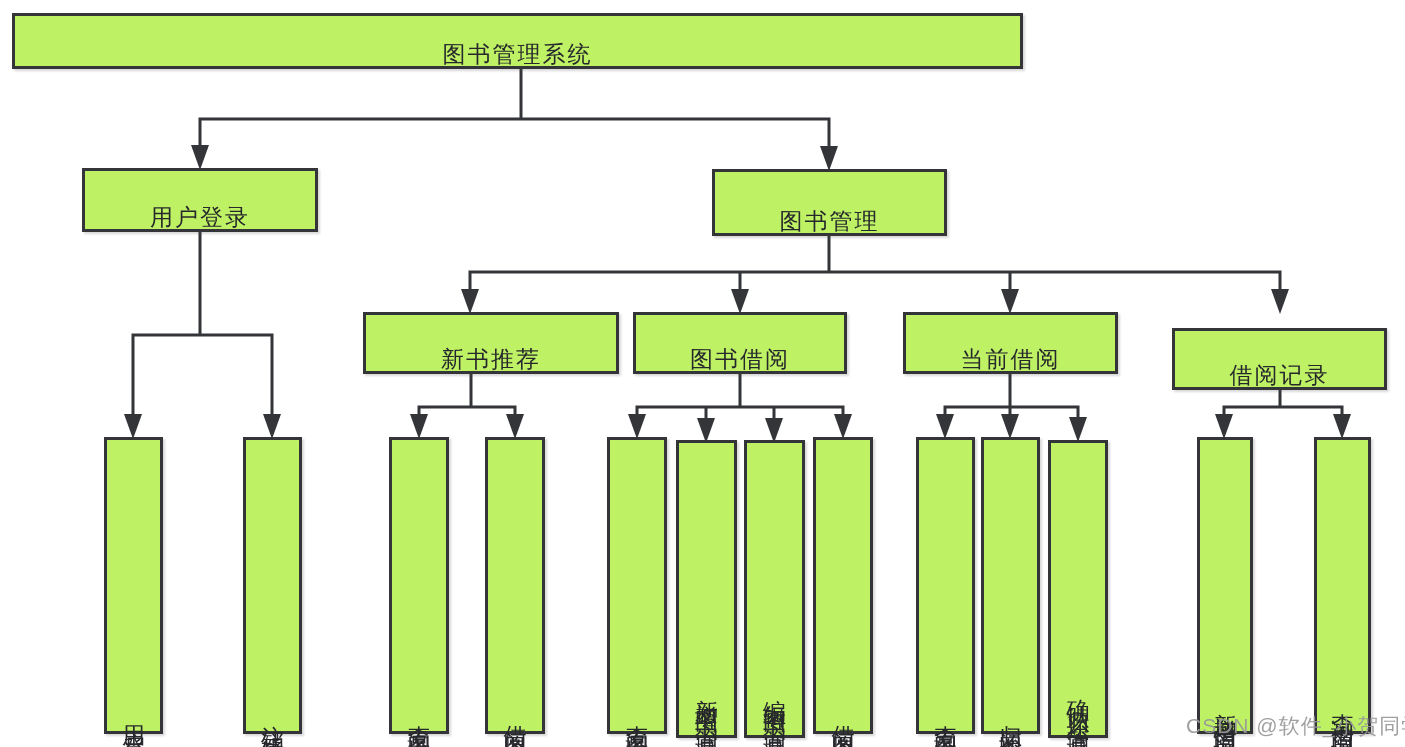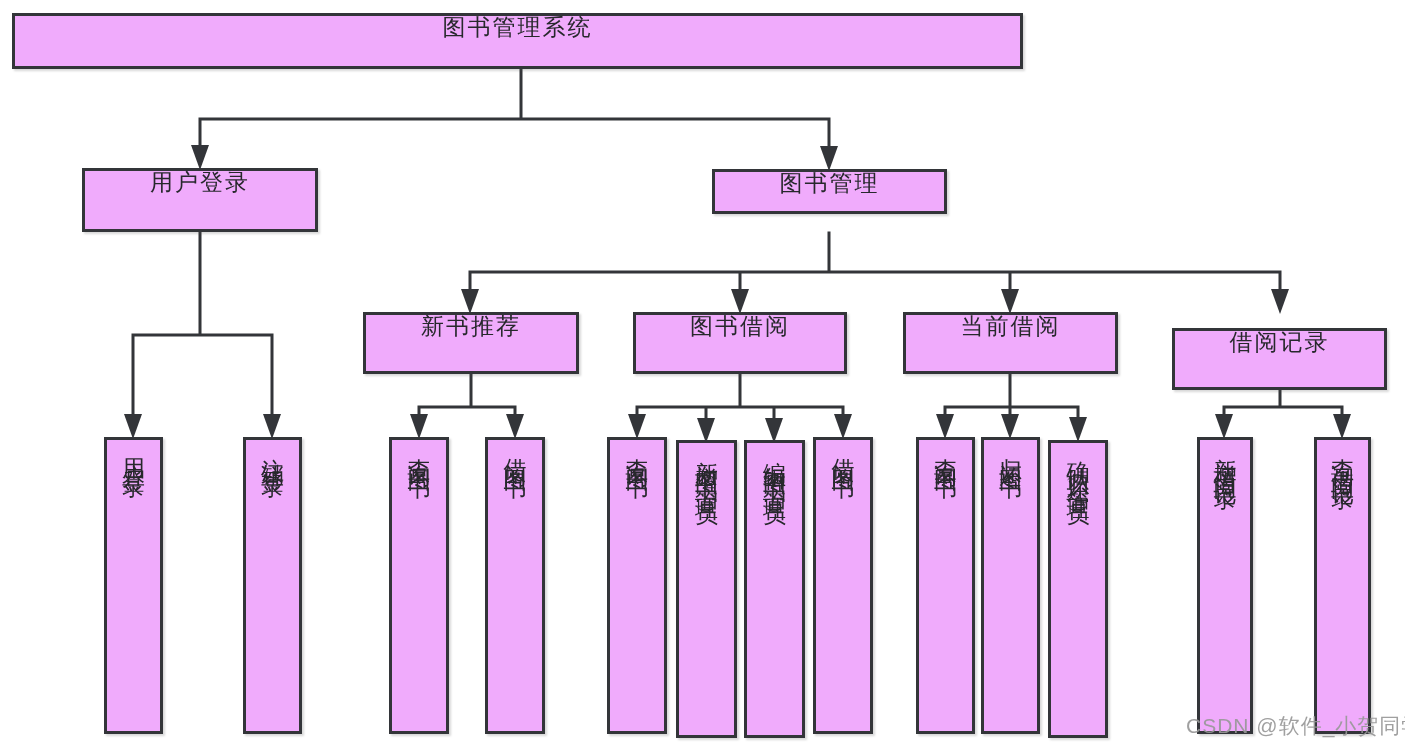--- a/index.html
+++ b/index.html
@@ -7,24 +7,24 @@
     position:relative;
     width:1405px;height:747px;
     background:#ffffff;
     overflow:hidden;
     font-family:"Liberation Sans", sans-serif;
   }
   #connectors{position:absolute;left:0;top:0;z-index:1;}
   .box{
     position:absolute;
     z-index:2;
-    background:#f0abfc;
+    background:#bef264;
     border:3px solid #333539;
     box-sizing:border-box;
-    display:flex;align-items:flex-start;justify-content:center;
+    display:flex;align-items:flex-end;justify-content:center;
     box-shadow:2px 2px 2px rgba(80,80,80,.22);
   }
   .box .lbl{
     font-size:23px;
     color:#27282c;
     letter-spacing:2px;
     white-space:nowrap;
     line-height:1;
   }
   .box.v .lbl{
@@ -106,25 +106,25 @@
     </g>
   </svg>
 
   <div class="box h" style="left:12px;top:13px;width:1011px;height:56px">
     <span class="lbl">图书管理系统</span>
   </div>
 
   <div class="box h" style="left:82px;top:168px;width:236px;height:64px">
     <span class="lbl">用户登录</span>
   </div>
-  <div class="box h" style="left:712px;top:169px;width:235px;height:45px">
+  <div class="box h" style="left:712px;top:169px;width:235px;height:67px">
     <span class="lbl">图书管理</span>
   </div>
 
-  <div class="box h" style="left:363px;top:312px;width:216px;height:62px">
+  <div class="box h" style="left:363px;top:312px;width:256px;height:62px">
     <span class="lbl">新书推荐</span>
   </div>
   <div class="box h" style="left:903px;top:312px;width:215px;height:62px">
     <span class="lbl">当前借阅</span>
   </div>
   <div class="box h" style="left:633px;top:312px;width:214px;height:62px">
     <span class="lbl">图书借阅</span>
   </div>
   <div class="box h" style="left:1172px;top:328px;width:215px;height:62px">
     <span class="lbl">借阅记录</span>

